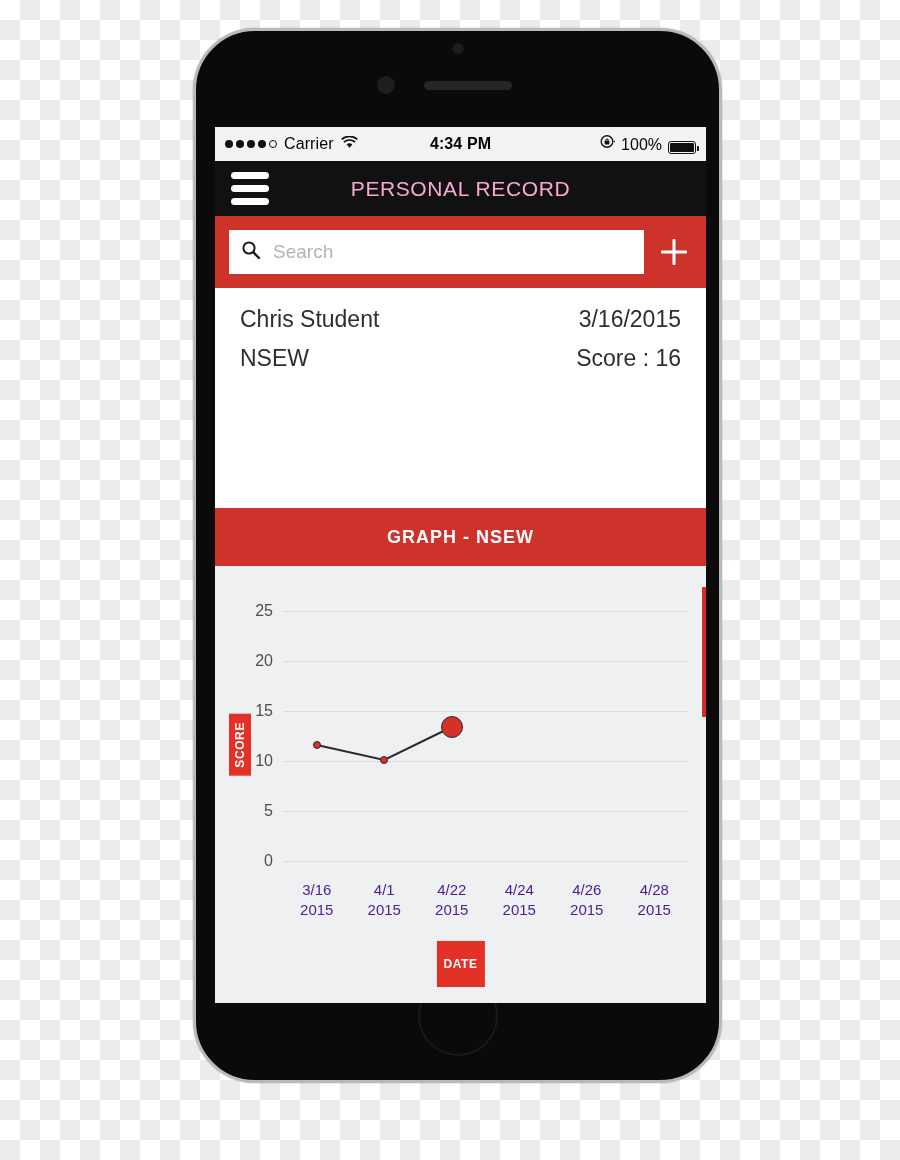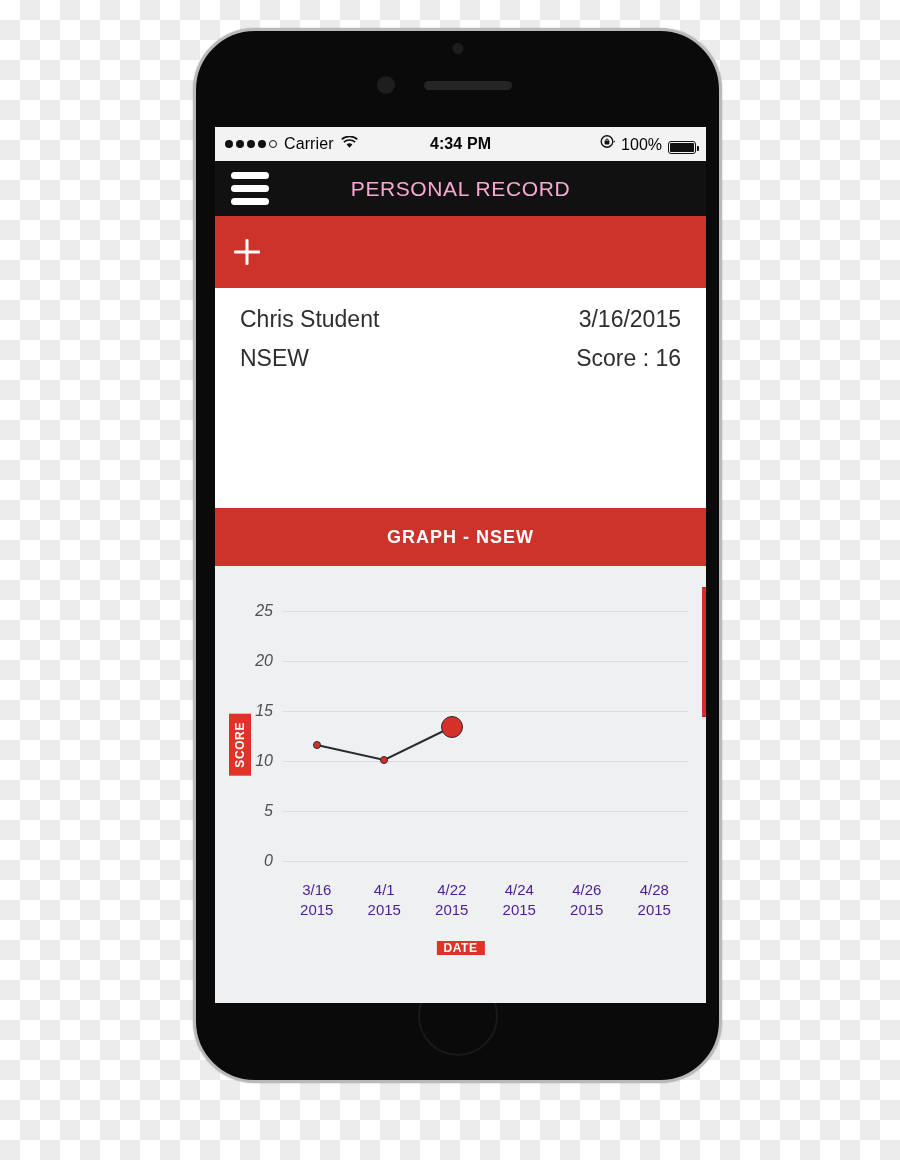--- a/index.html
+++ b/index.html
@@ -251,40 +251,39 @@
     height: 1px;
     background: #dcdcdc;
   }
   .ytick {
     position: absolute;
     right: calc(100% + 10px);
     transform: translateY(-50%);
     font-size: 16px;
     color: #4f4f4f;
     white-space: nowrap;
-    font-style: italic;
   }
   .xtick {
     position: absolute;
     top: 14px;
     transform: translateX(-50%);
     font-size: 15px;
     color: #4c1d95;
     text-align: center;
     line-height: 1.35;
     white-space: nowrap;
   }
   .xticks-wrap { position: absolute; left: 68px; right: 18px; top: 300px; height: 60px; }
   .axis-badge {
     background: #e23228;
     color: #fff;
     font-size: 12px;
     font-weight: bold;
     letter-spacing: .6px;
-    padding: 0 7px;
+    padding: 16px 7px;
     display: inline-block;
   }
   .score-badge {
     position: absolute;
     left: 14px;
     top: 148px;
     writing-mode: vertical-rl;
     transform: rotate(180deg);
     padding: 8px 4px;
   }
@@ -353,20 +352,29 @@
     <div class="navbar">
       <div class="hamburger">
         <b></b>
           <b></b>
           <b></b>
       </div>
       <div class="nav-title">PERSONAL RECORD</div>
     </div>
 
     <div class="searchbar">
+      <div class="search-field">
+        <span>
+          <svg width="20" height="20" viewBox="0 0 20 20">
+            <circle cx="8" cy="8" r="5.6" stroke="#1a1a1a" stroke-width="2" fill="none"></circle>
+            <line x1="12.2" y1="12.2" x2="18" y2="18" stroke="#1a1a1a" stroke-width="2.4" stroke-linecap="round"></line>
+          </svg>
+        </span>
+        <input class="search-input" type="text" value="" placeholder="Search" style="">
+      </div>
       <div class="plus-btn"></div>
     </div>
 
     <div class="record">
       <div class="record-line">
         <span>Chris Student</span>
         <span>3/16/2015</span>
       </div>
       <div class="record-line">
         <span>NSEW</span>

